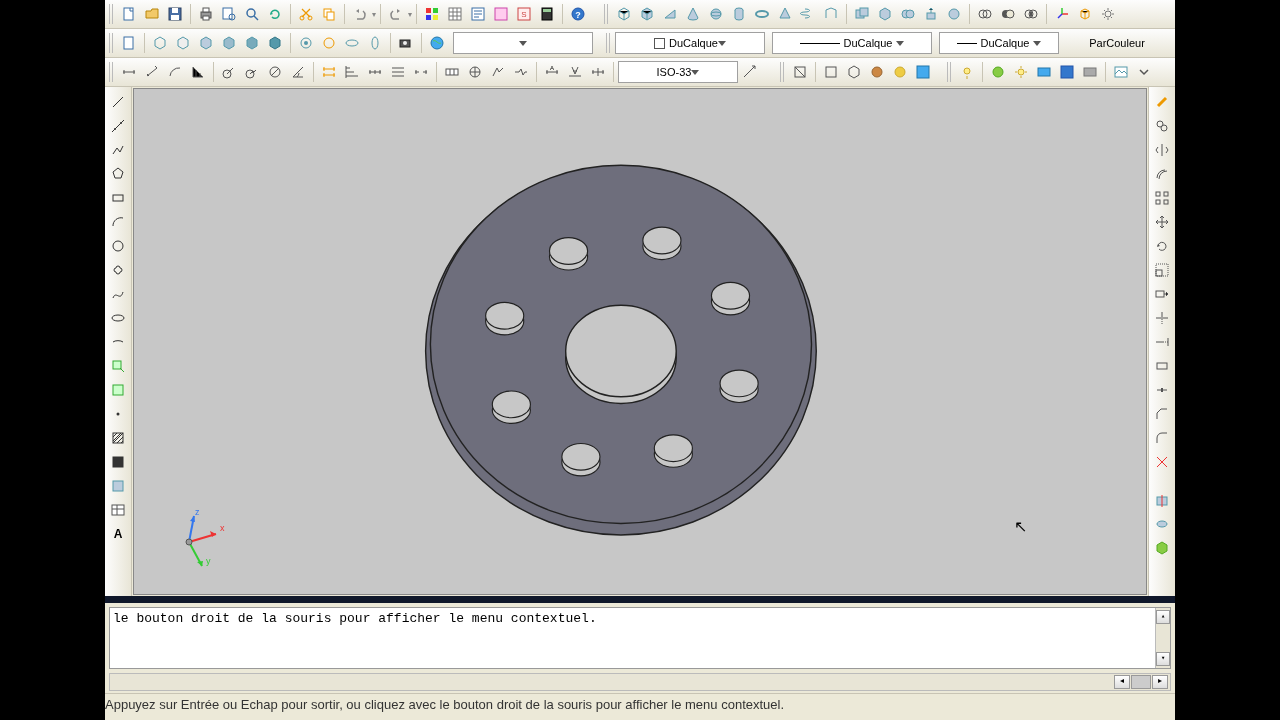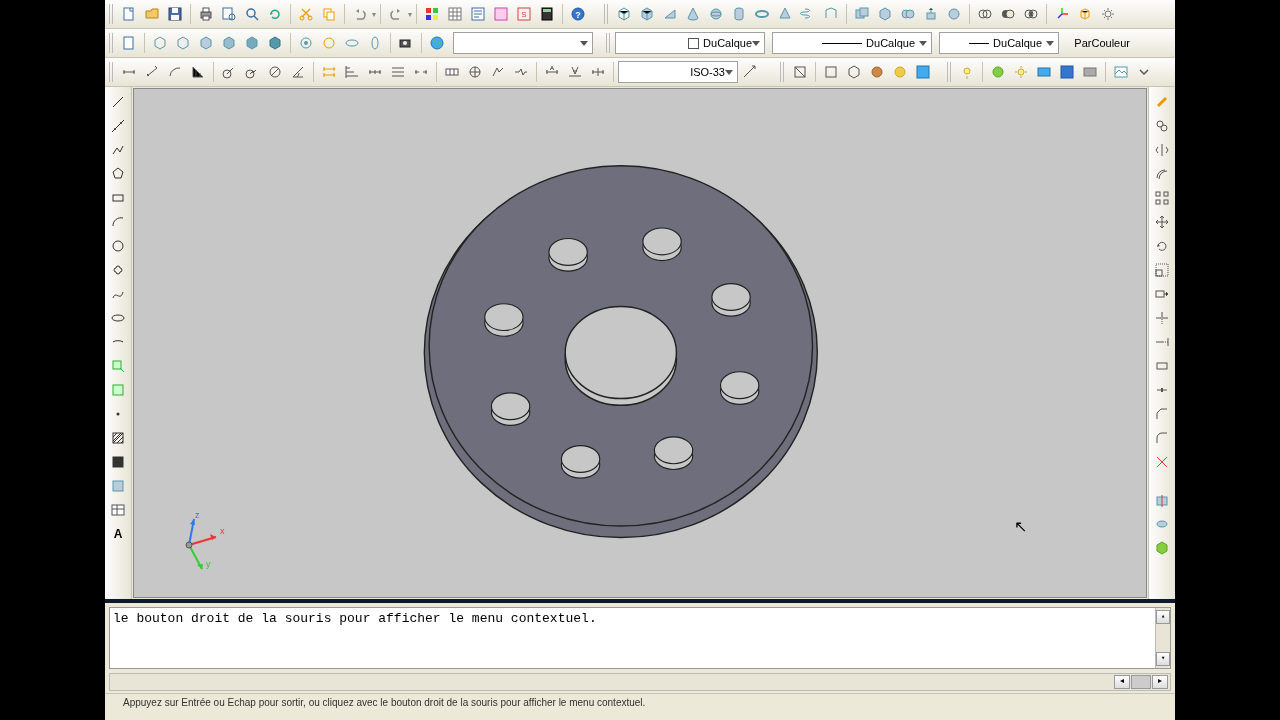--- a/index.html
+++ b/index.html
@@ -2,30 +2,30 @@
 <html><head>
 <meta charset="utf-8">
 <style>
 html,body{margin:0;padding:0;width:1280px;height:720px;font-family:Tahoma,Arial,sans-serif;font-size:11px;background:#000;overflow:hidden}
 .app{position:absolute;left:105px;top:0;width:1070px;height:720px;background:#ece9d8;display:flex;flex-direction:column}
 .tb{display:flex;align-items:center;height:28px;background:linear-gradient(#fdfdfd,#e8e5d6);border-bottom:1px solid #c8c4b4;padding:0 2px;gap:1px}
 .tb .grip{width:6px;height:20px;background:repeating-linear-gradient(90deg,#bbb 0 1px,transparent 1px 3px);margin:0 2px}
 .ico{width:20px;height:20px;display:flex;align-items:center;justify-content:center;cursor:pointer;border:1px solid transparent;border-radius:2px}
 .ico svg{width:16px;height:16px}
 .sep{width:1px;height:20px;background:#c8c4b4;margin:0 3px}
-.combo{height:20px;background:#fff;border:1px solid #a0a0a0;display:flex;align-items:center;padding:0 4px;font-size:11px;min-width:100px;justify-content:flex-end;cursor:pointer}
+.combo{height:20px;background:#fff;border:1px solid #a0a0a0;display:flex;align-items:center;padding:0 4px;font-size:11px;min-width:100px;justify-content:center;cursor:pointer}
 .combo .arr{width:0;height:0;border-left:4px solid transparent;border-right:4px solid transparent;border-top:5px solid #555}
 .main{flex:1;display:flex;min-height:0}
 .vtool{width:26px;background:linear-gradient(90deg,#fdfdfd,#e8e5d6);border-right:1px solid #c8c4b4;display:flex;flex-direction:column;align-items:center;padding-top:4px;gap:2px}
 .viewport{flex:1;background:#c7c7c7;position:relative;border:1px solid #888;margin:1px}
-.cmdarea{height:90px;border-top:4px solid #0f172a;display:flex;flex-direction:column;background:#ece9d8}
+.cmdarea{height:90px;border-top:7px solid #0f172a;display:flex;flex-direction:column;background:#ece9d8}
 .cmdtext{flex:1;background:#fff;border:1px solid #999;margin:4px;padding:3px;font-family:"Courier New",monospace;font-size:13px;position:relative}
 .scrollh{height:16px;margin:0 4px 2px 4px;background:#e8e5d6;border:1px solid #bbb;display:flex;align-items:center;justify-content:flex-end;gap:1px;padding:0 2px}
 .scrollh .btn{width:14px;height:12px;background:linear-gradient(#fff,#ddd);border:1px solid #999;font-size:8px;text-align:center;line-height:10px;cursor:pointer}
-.status{height:20px;background:#ece9d8;border-top:1px solid #c8c4b4;font-size:10px;color:#333;padding:3px 18px}
+.status{height:20px;background:#ece9d8;border-top:1px solid #c8c4b4;font-size:13px;color:#333;padding:3px 0}
 .axis{position:absolute;left:30px;bottom:20px;width:70px;height:70px}
 .cursor{position:absolute;left:880px;top:428px;font-size:16px;color:#000;pointer-events:none}
 .sq{width:9px;height:9px;border:1px solid #555}
 .linecombo{display:flex;align-items:center;gap:4px}
 .linecombo .ln{width:40px;height:0;border-top:1px solid #000}
 .vsb{width:14px;background:#e8e5d6;border-left:1px solid #bbb;display:flex;flex-direction:column;justify-content:space-between;padding:2px 0}
 .vsb .btn{width:12px;height:12px;margin:0 auto;background:linear-gradient(#fff,#ddd);border:1px solid #999;font-size:7px;text-align:center;line-height:10px}
 </style>
 </head>
 <body>
@@ -367,21 +367,21 @@
   <div class="combo linecombo" style="min-width:150px;margin-left:6px">
     <span class="ln"></span>
         <span>DuCalque</span>
         <span class="arr"></span>
   </div>
   <div class="combo linecombo" style="min-width:110px;margin-left:6px">
     <span class="ln" style="width:20px"></span>
         <span>DuCalque</span>
         <span class="arr"></span>
   </div>
-  <div class="combo" style="min-width:62px;border:none;background:transparent;margin-left:4px">
+  <div class="combo" style="min-width:62px;border:none;background:transparent;margin-left:22px">
     <span>ParCouleur</span>
   </div>
 </div>
 
 <div class="tb">
   <div class="grip"></div>
   <div class="ico">
         <svg viewBox="0 0 16 16">
           <path d="M2 8h12M3 6v4M13 6v4" stroke="#555"></path>
         </svg>

